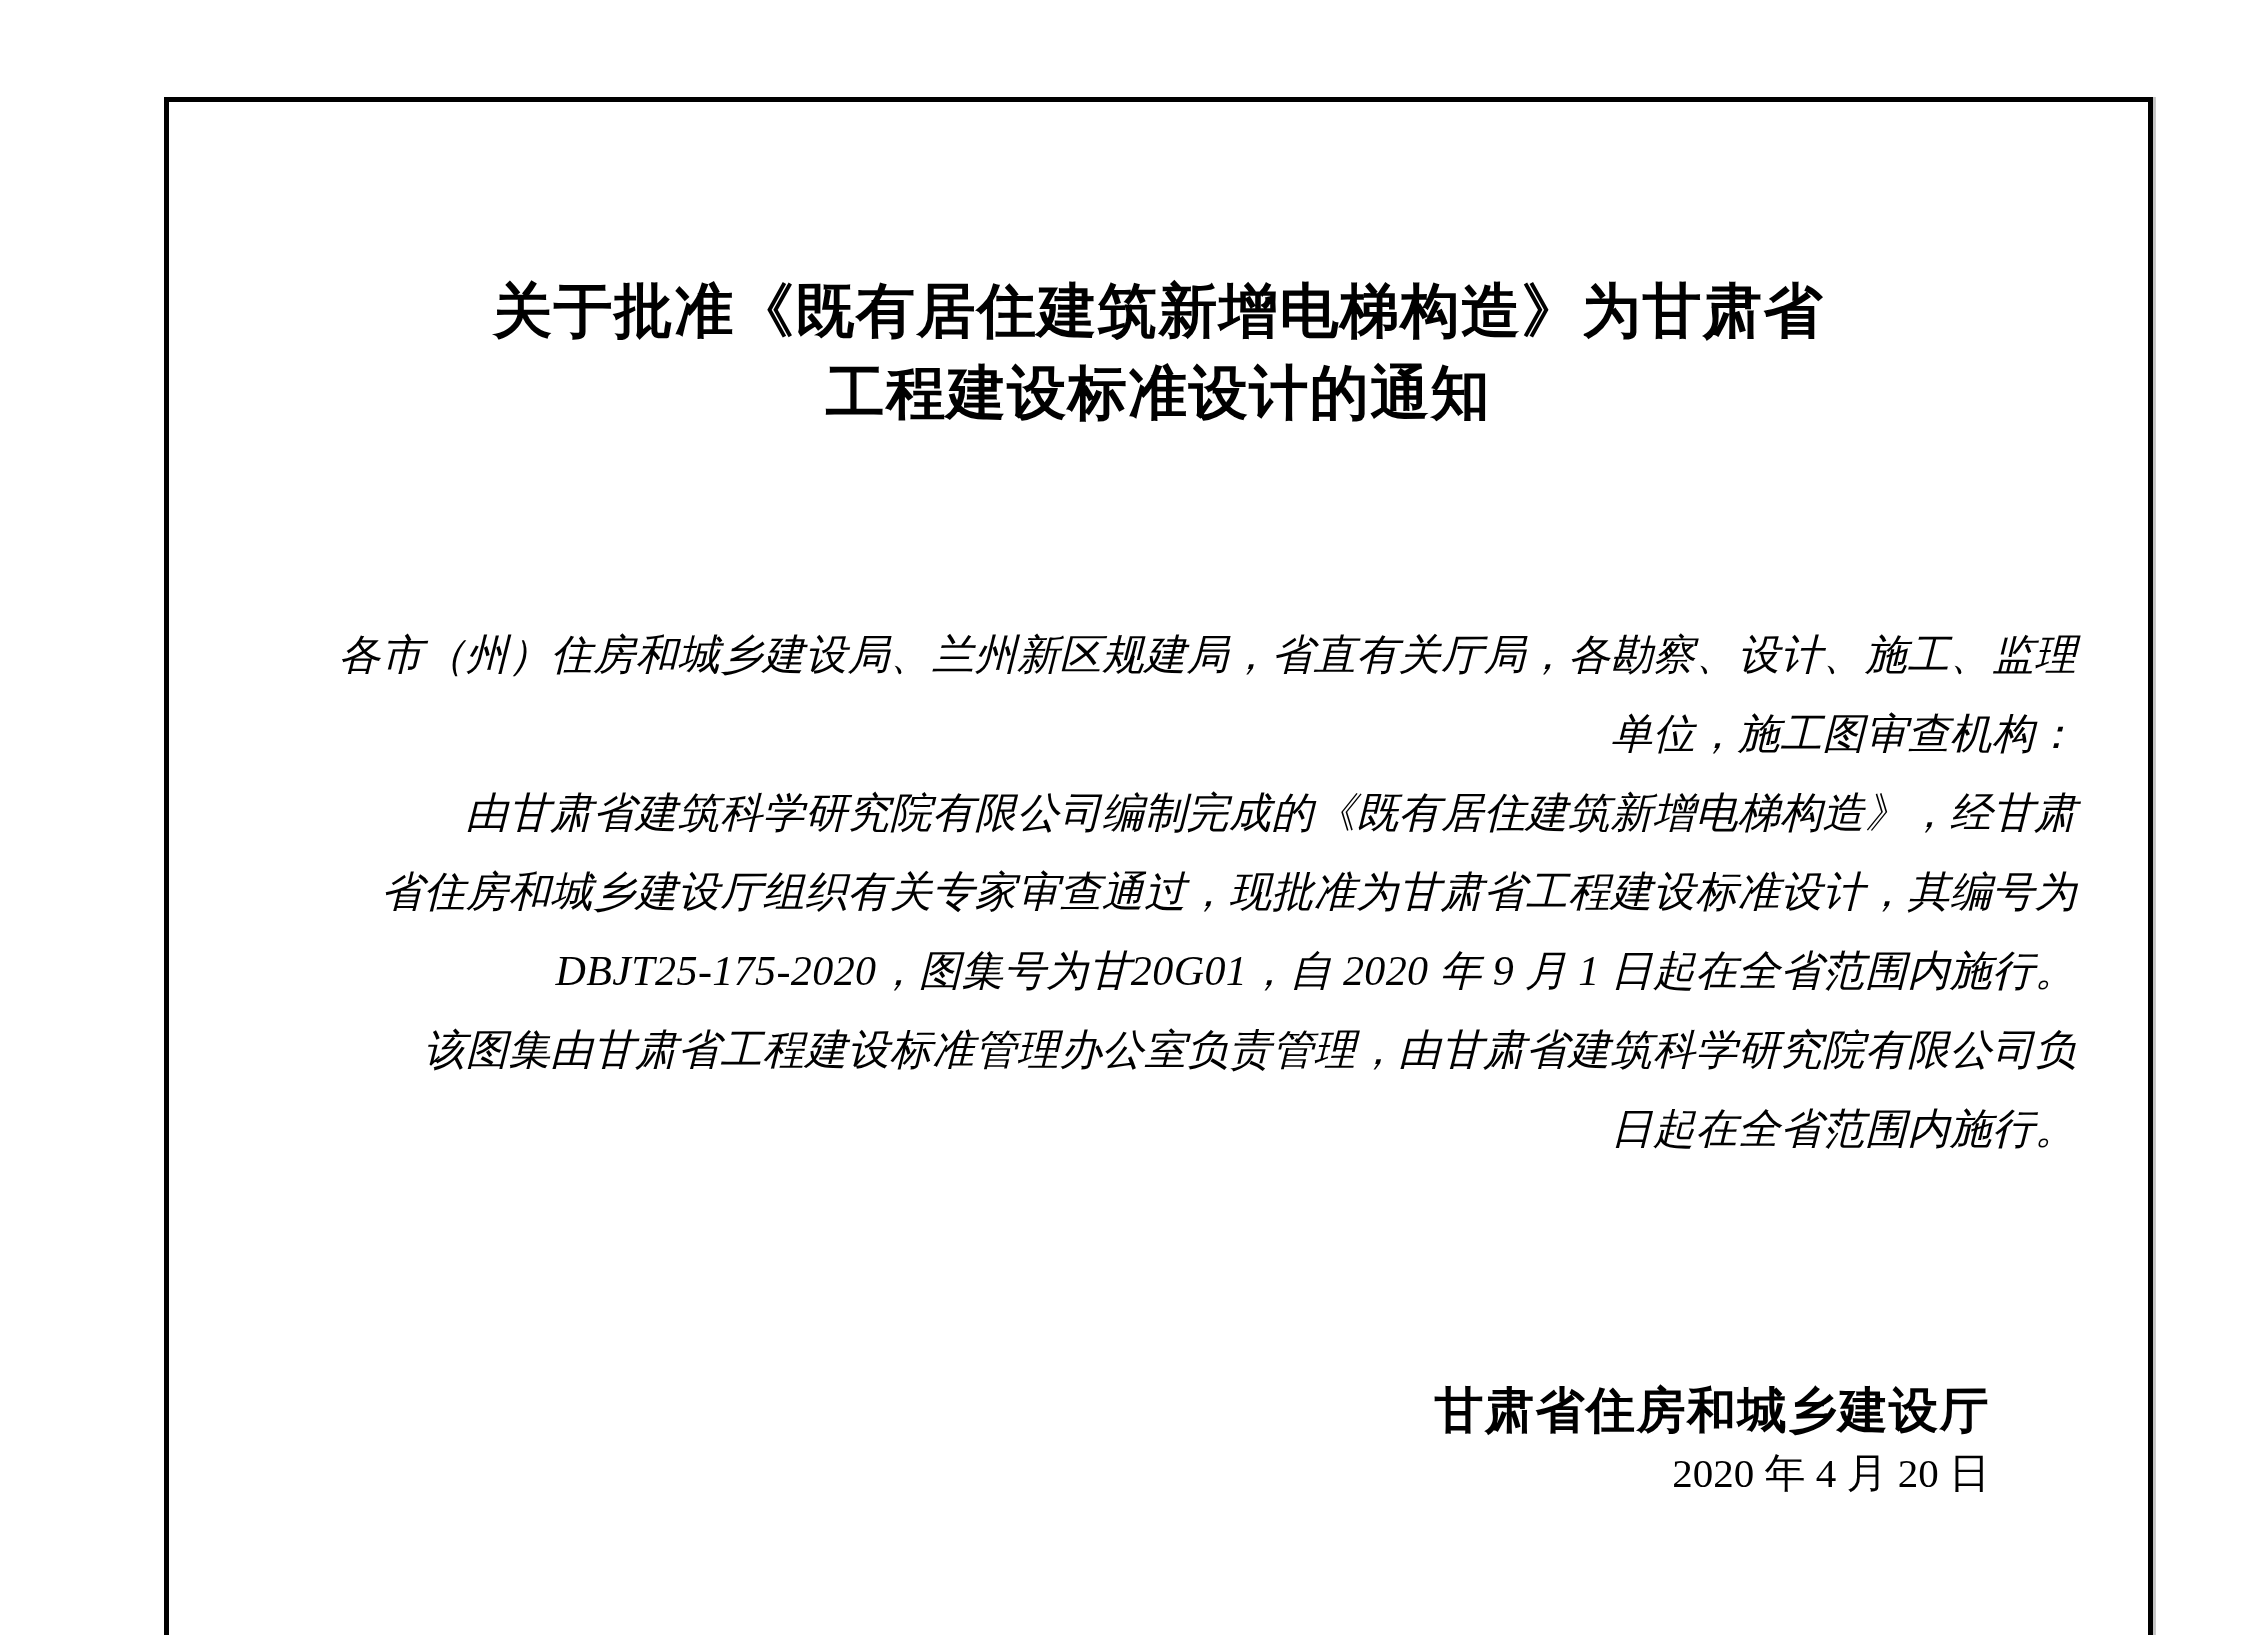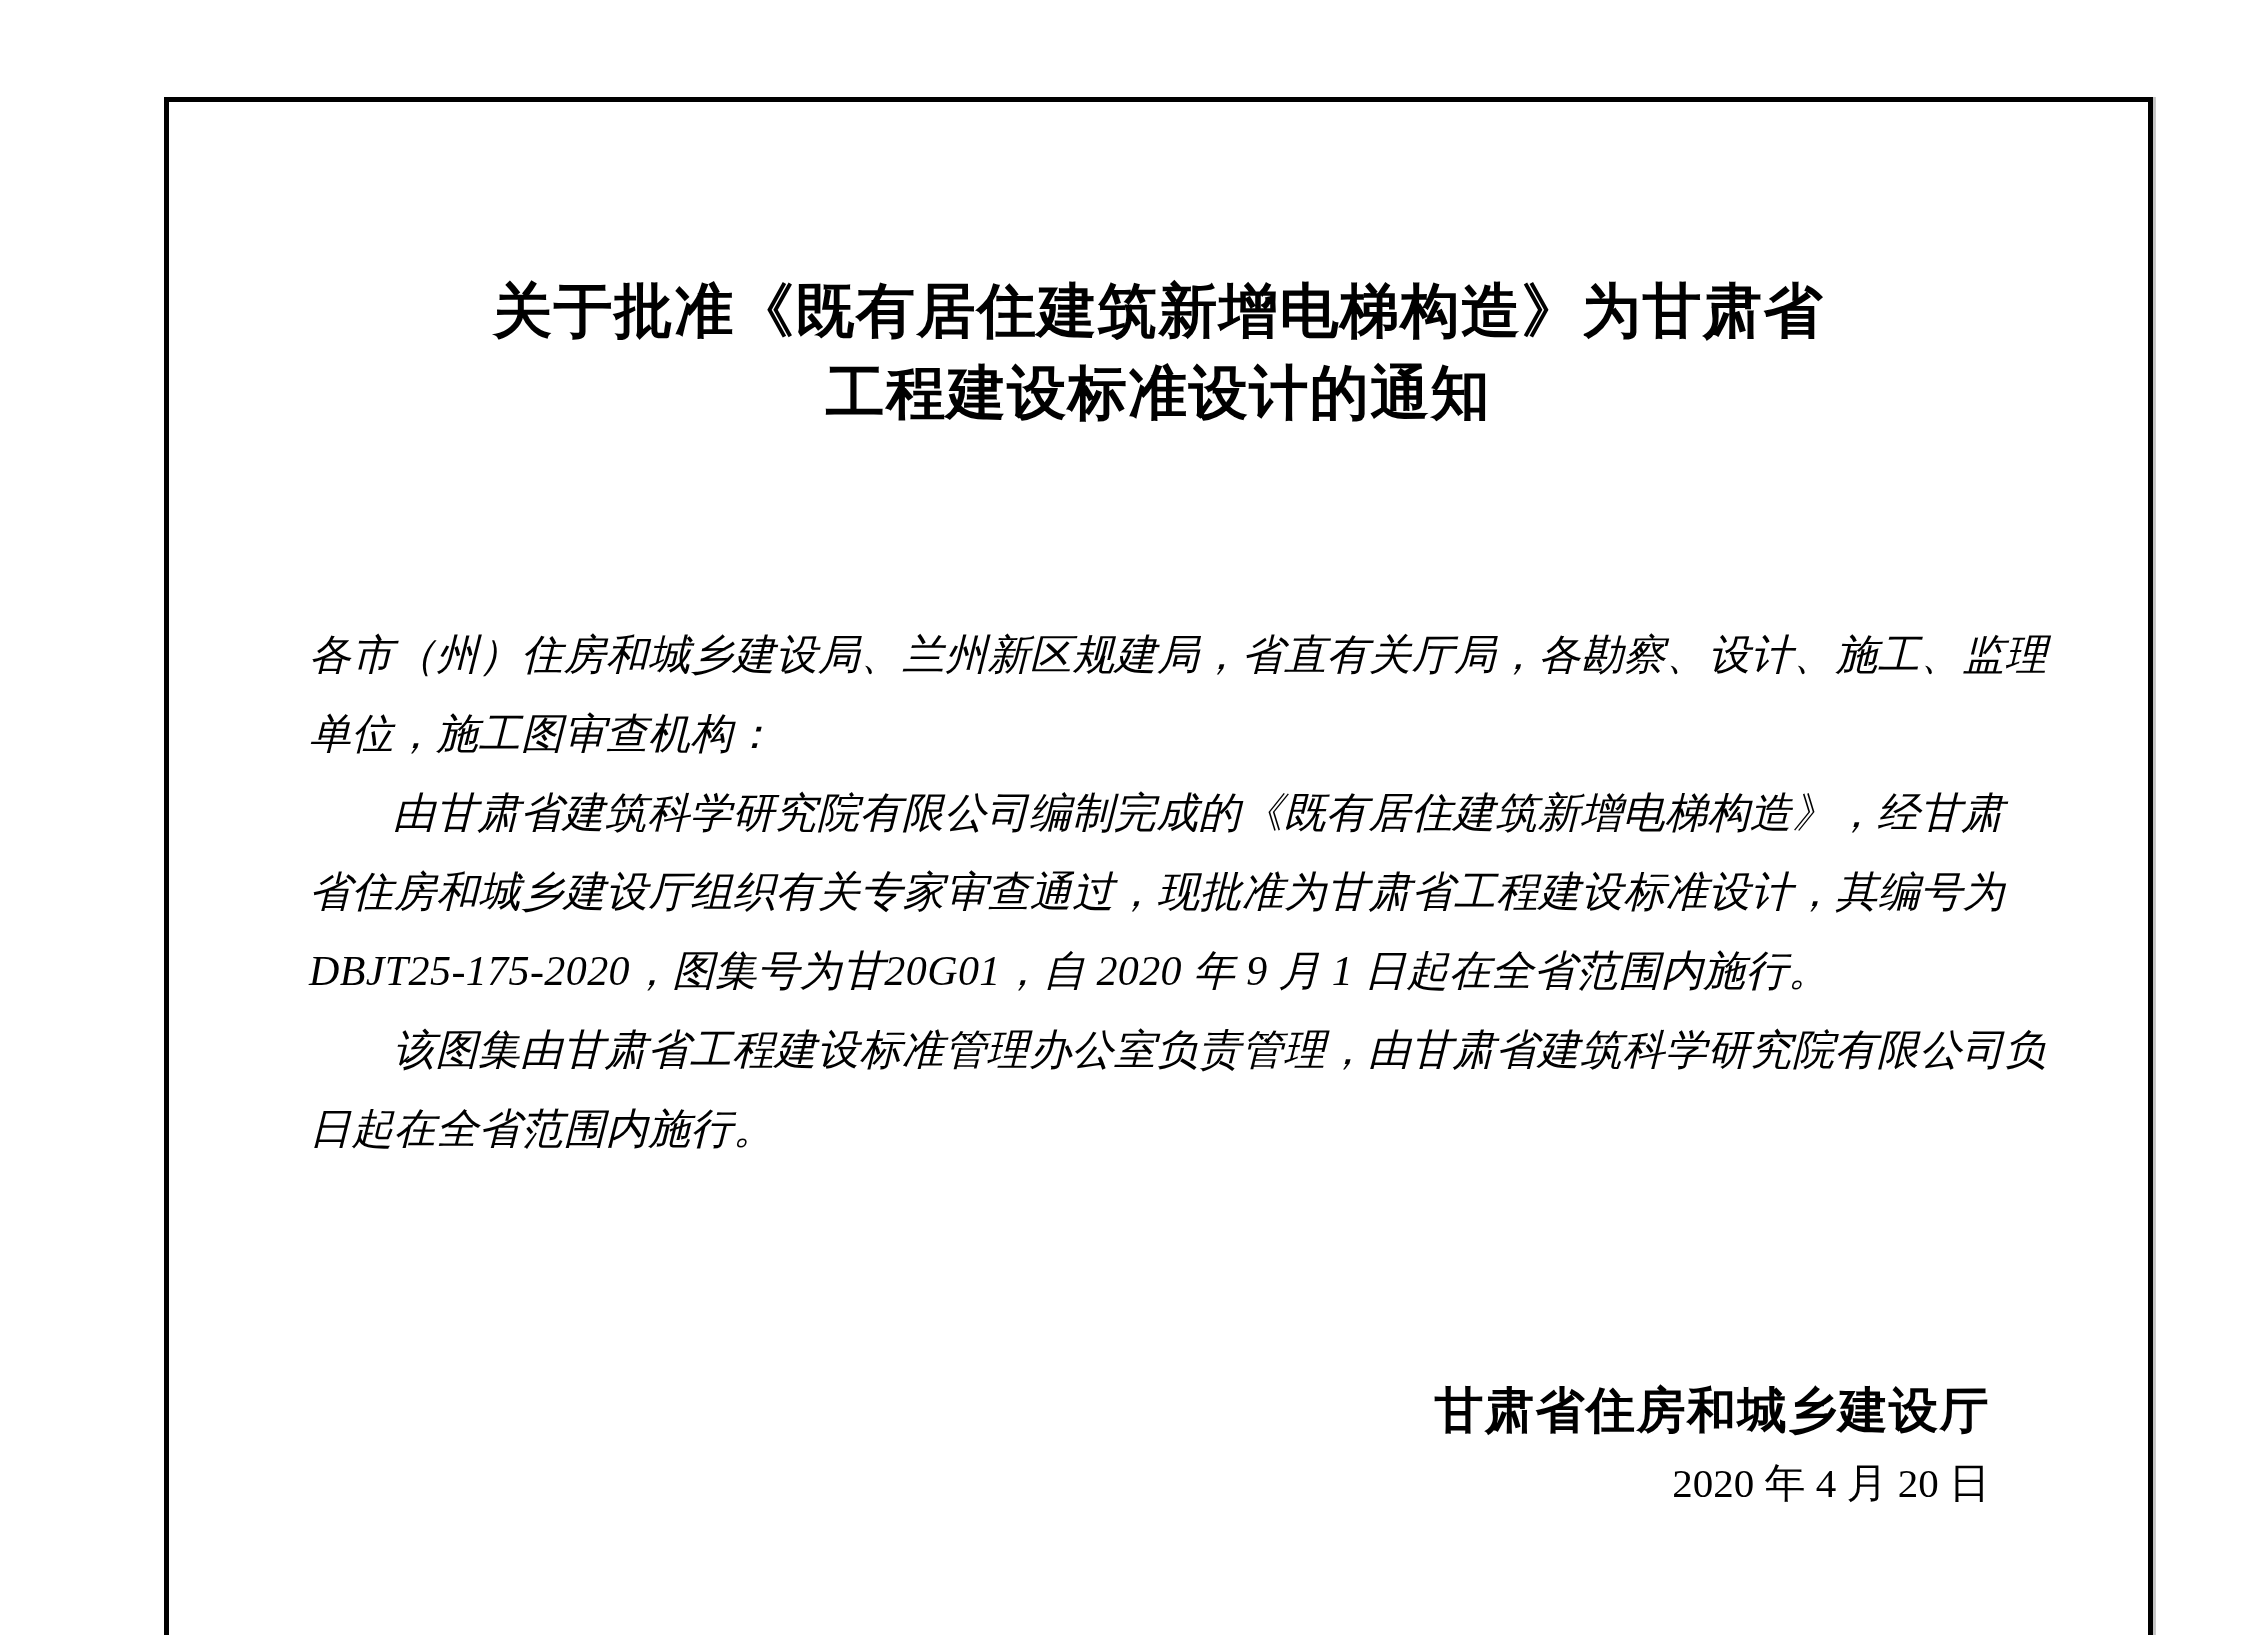--- a/index.html
+++ b/index.html
@@ -58,40 +58,41 @@
     top: 514px;
     width: 1768px;
     font-family: "Liberation Serif", "DejaVu Serif", serif;
     font-style: italic;
     font-size: 42px;
     line-height: 79px;
   }
   .body-line {
     white-space: pre;
     letter-spacing: 0.4px;
+    text-align: right;
   }
   .body-line.indent {
     text-indent: 2em;
   }
   .signature-block {
     position: absolute;
     right: 158px;
     top: 1281px;
     text-align: right;
   }
   .signature-name {
     font-family: "Liberation Sans", "DejaVu Sans", sans-serif;
     font-weight: 700;
     font-size: 49px;
     line-height: 55px;
     letter-spacing: 1.5px;
     white-space: nowrap;
   }
   .signature-date {
-    margin-top: 22px;
+    margin-top: 12px;
     font-family: "Liberation Serif", "DejaVu Serif", serif;
     font-weight: 400;
     font-size: 41px;
     line-height: 47px;
     white-space: pre;
   }
 </style>
 </head>
 <body>
 

